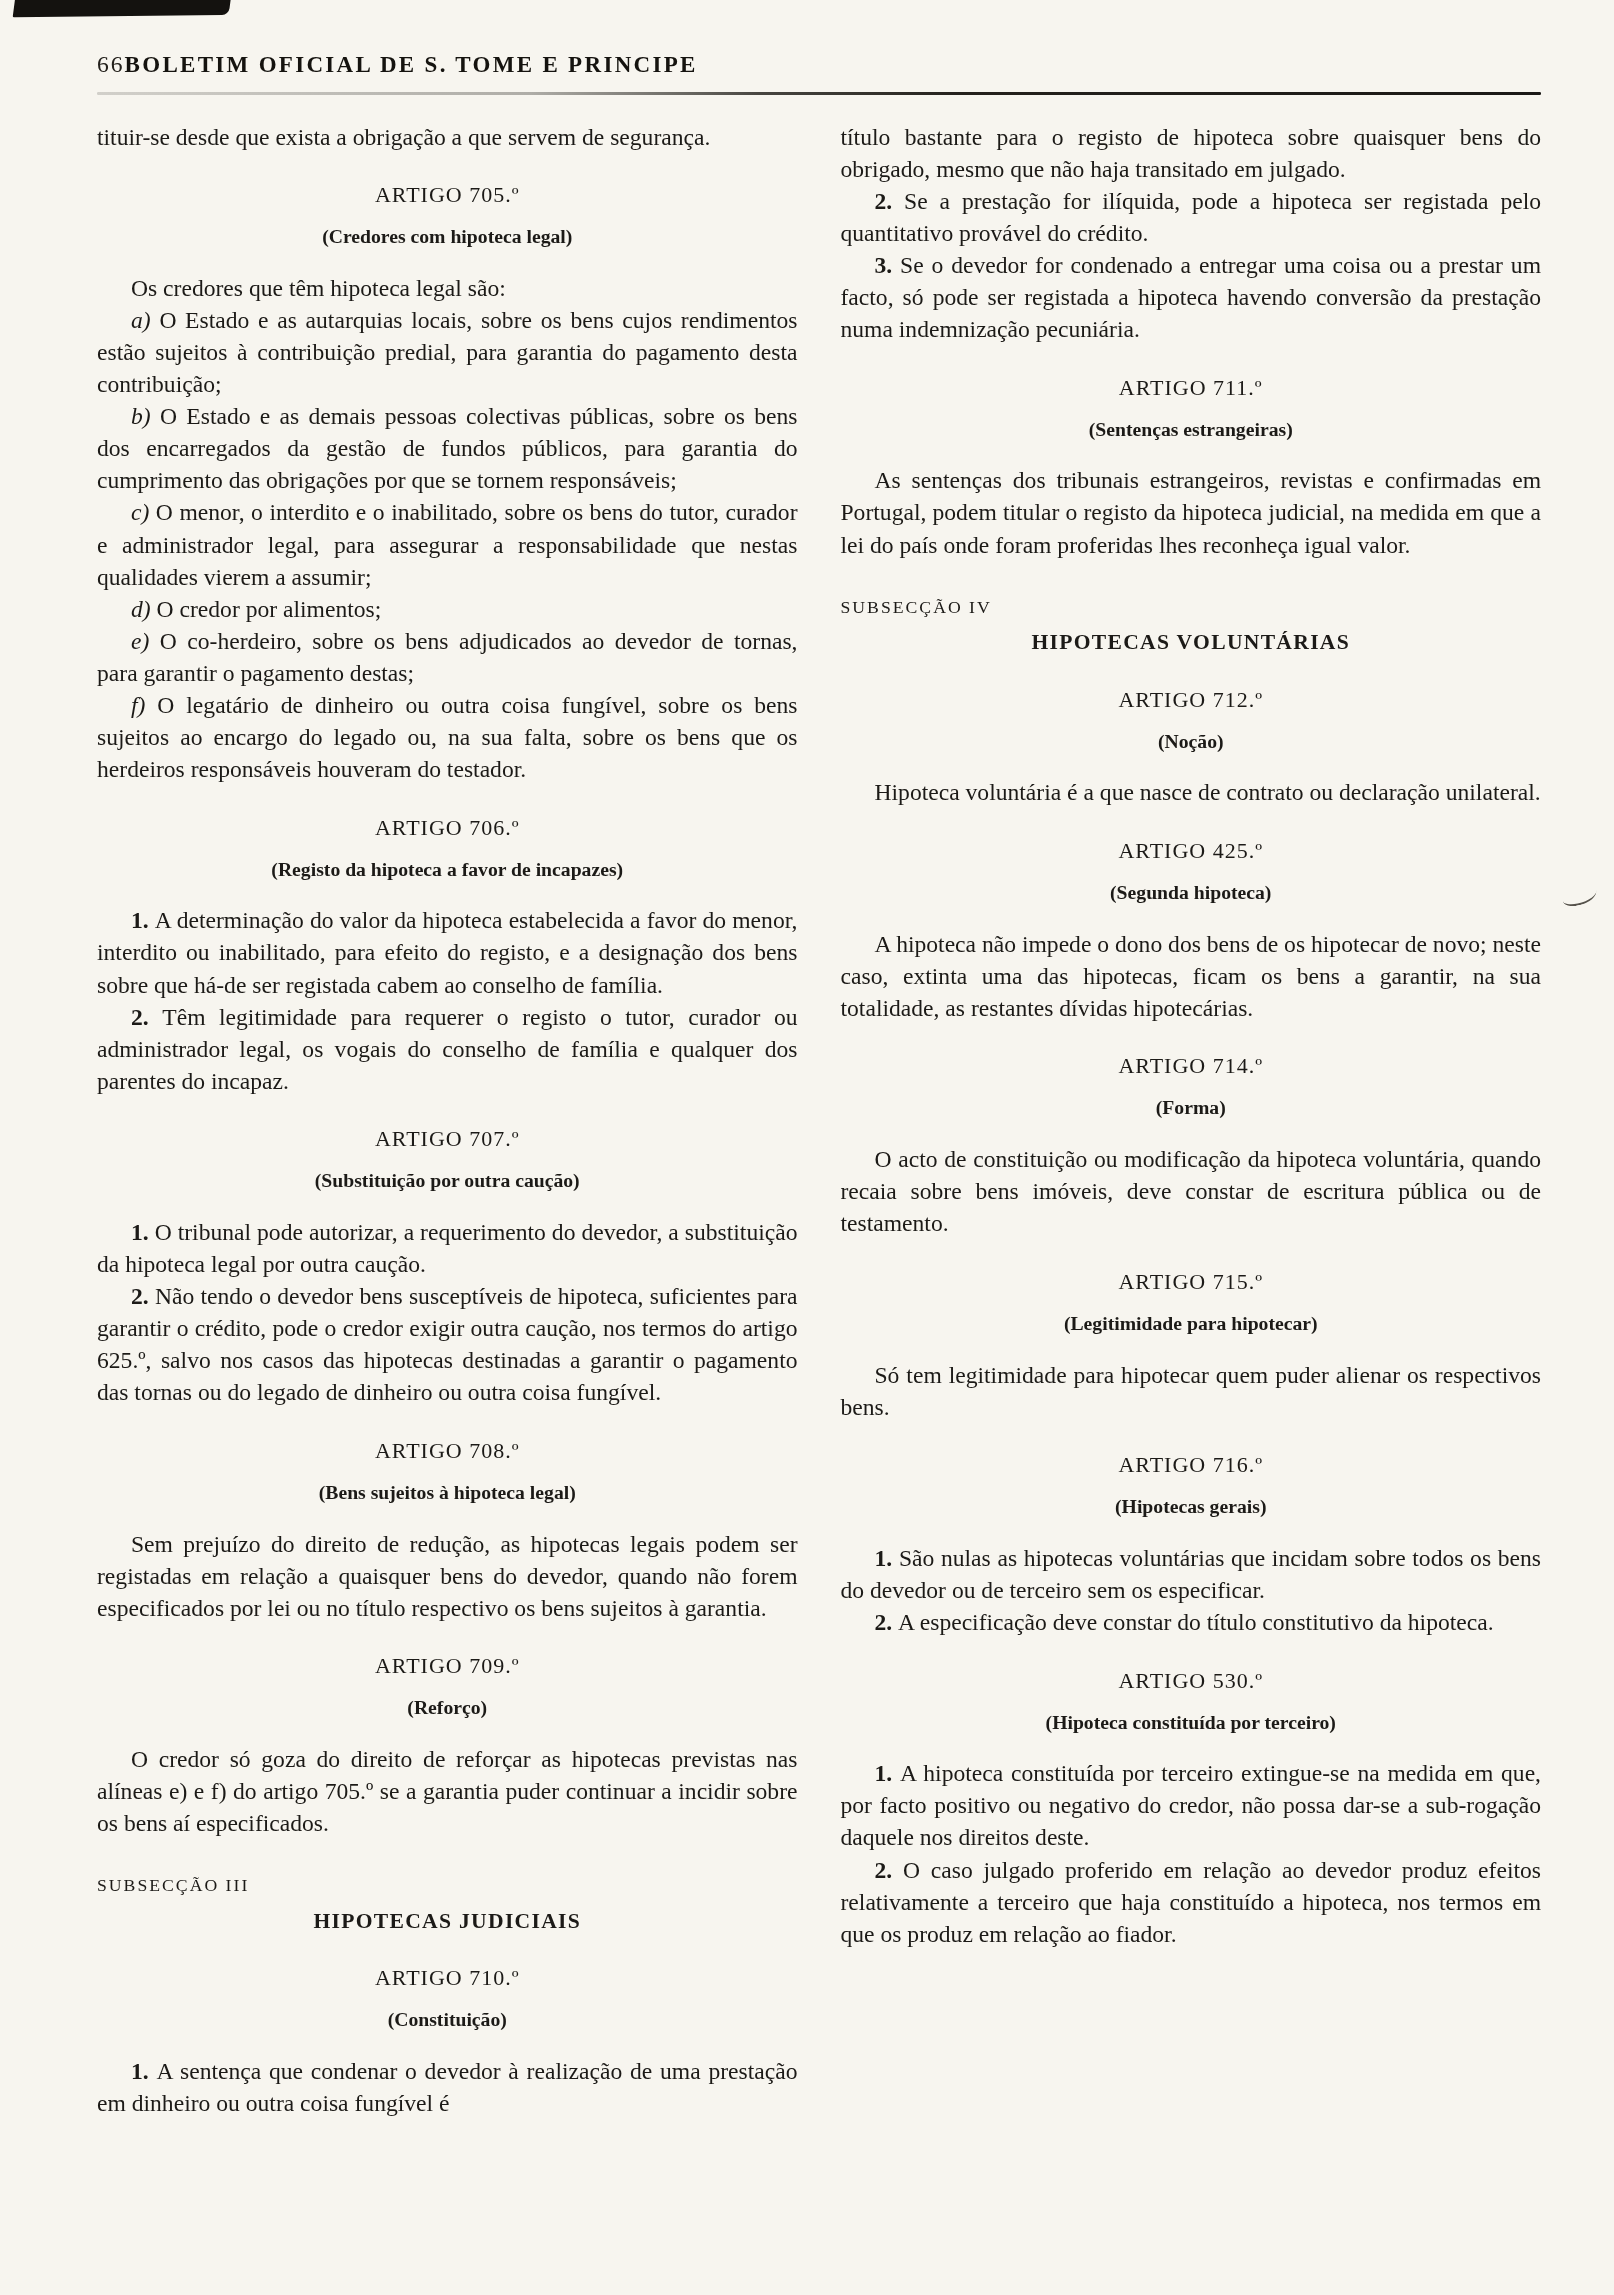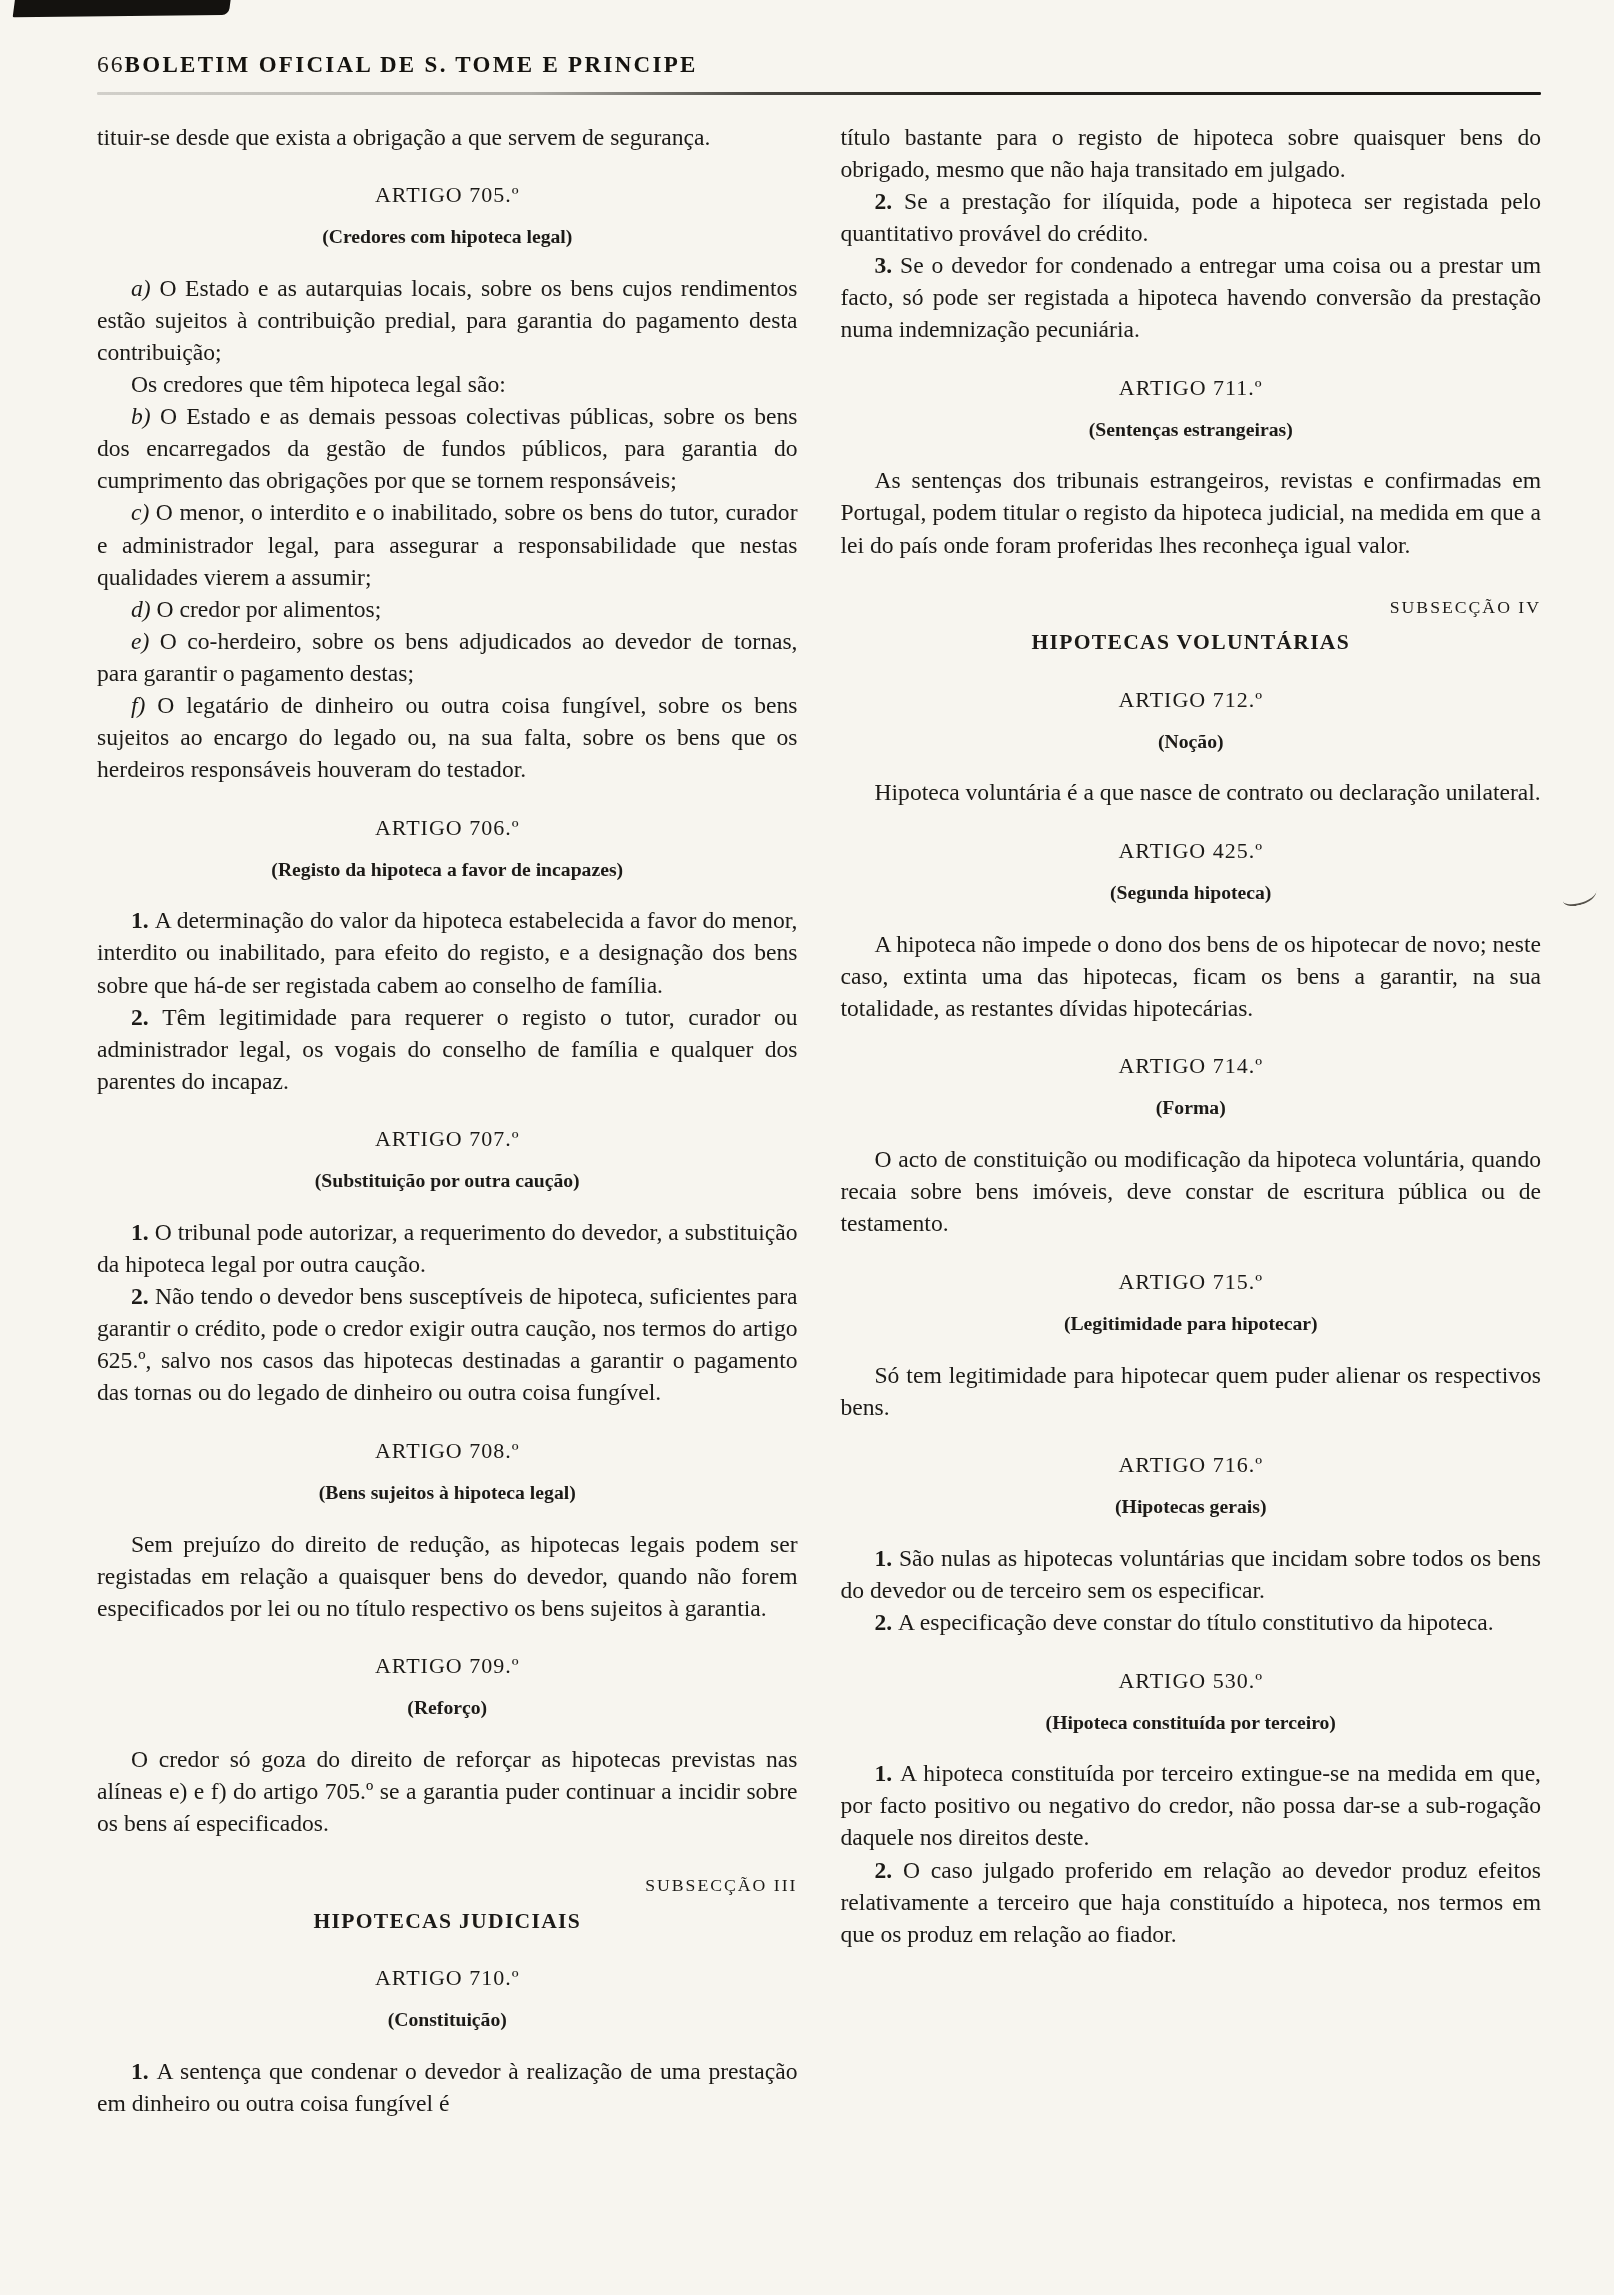--- a/index.html
+++ b/index.html
@@ -84,21 +84,21 @@
     margin: 27.5px 0 13px !important;
   }
   .article-subtitle {
     text-align: center;
     text-indent: 0 !important;
     font-weight: bold;
     font-size: 19.7px;
     margin: 0 0 22px !important;
   }
   .subsection-label {
-    text-align: right;
+    text-align: left;
     text-indent: 0 !important;
     font-size: 17.7px;
     letter-spacing: 2px;
     margin: 34px 0 9.2px !important;
   }
   .section-heading {
     text-align: center;
     text-indent: 0 !important;
     font-weight: bold;
     font-size: 21.6px;
@@ -119,22 +119,22 @@
     <span class="page-number">66</span>
     <span class="header-title">BOLETIM OFICIAL DE S. TOME E PRINCIPE</span>
   </div>
   <div class="header-rule"></div>
 
   <div class="columns">
     <div class="col">
         <p class="para no-indent">tituir-se desde que exista a obrigação a que servem de segurança.</p>
         <p class="article-heading">ARTIGO 705.º</p>
         <p class="article-subtitle">(Credores com hipoteca legal)</p>
+        <p class="para">Os credores que têm hipoteca legal são:</p>
         <p class="para"><span class="marker-italic">a) </span>O Estado e as autarquias locais, sobre os bens cujos rendimentos estão sujeitos à contribuição predial, para garantia do pagamento desta contribuição;</p>
-        <p class="para">Os credores que têm hipoteca legal são:</p>
         <p class="para"><span class="marker-italic">b) </span>O Estado e as demais pessoas colectivas públicas, sobre os bens dos encarregados da gestão de fundos públicos, para garantia do cumprimento das obrigações por que se tornem responsáveis;</p>
         <p class="para"><span class="marker-italic">c) </span>O menor, o interdito e o inabilitado, sobre os bens do tutor, curador e administrador legal, para assegurar a responsabilidade que nestas qualidades vierem a assumir;</p>
         <p class="para"><span class="marker-italic">d) </span>O credor por alimentos;</p>
         <p class="para"><span class="marker-italic">e) </span>O co-herdeiro, sobre os bens adjudicados ao devedor de tornas, para garantir o pagamento destas;</p>
         <p class="para"><span class="marker-italic">f) </span>O legatário de dinheiro ou outra coisa fungível, sobre os bens sujeitos ao encargo do legado ou, na sua falta, sobre os bens que os herdeiros responsáveis houveram do testador.</p>
         <p class="article-heading">ARTIGO 706.º</p>
         <p class="article-subtitle">(Registo da hipoteca a favor de incapazes)</p>
         <p class="para"><span class="marker-bold">1. </span>A determinação do valor da hipoteca estabelecida a favor do menor, interdito ou inabilitado, para efeito do registo, e a designação dos bens sobre que há-de ser registada cabem ao conselho de família.</p>
         <p class="para"><span class="marker-bold">2. </span>Têm legitimidade para requerer o registo o tutor, curador ou administrador legal, os vogais do conselho de família e qualquer dos parentes do incapaz.</p>
         <p class="article-heading">ARTIGO 707.º</p>

